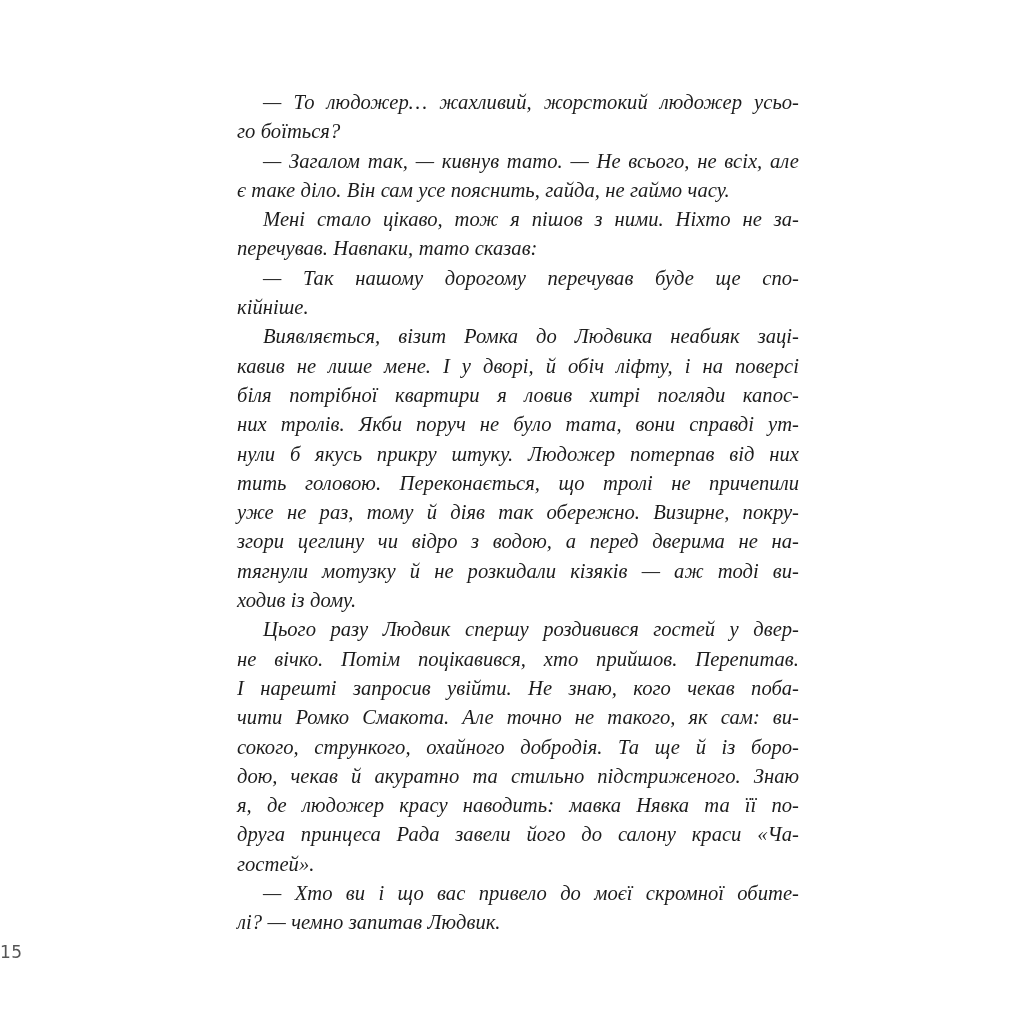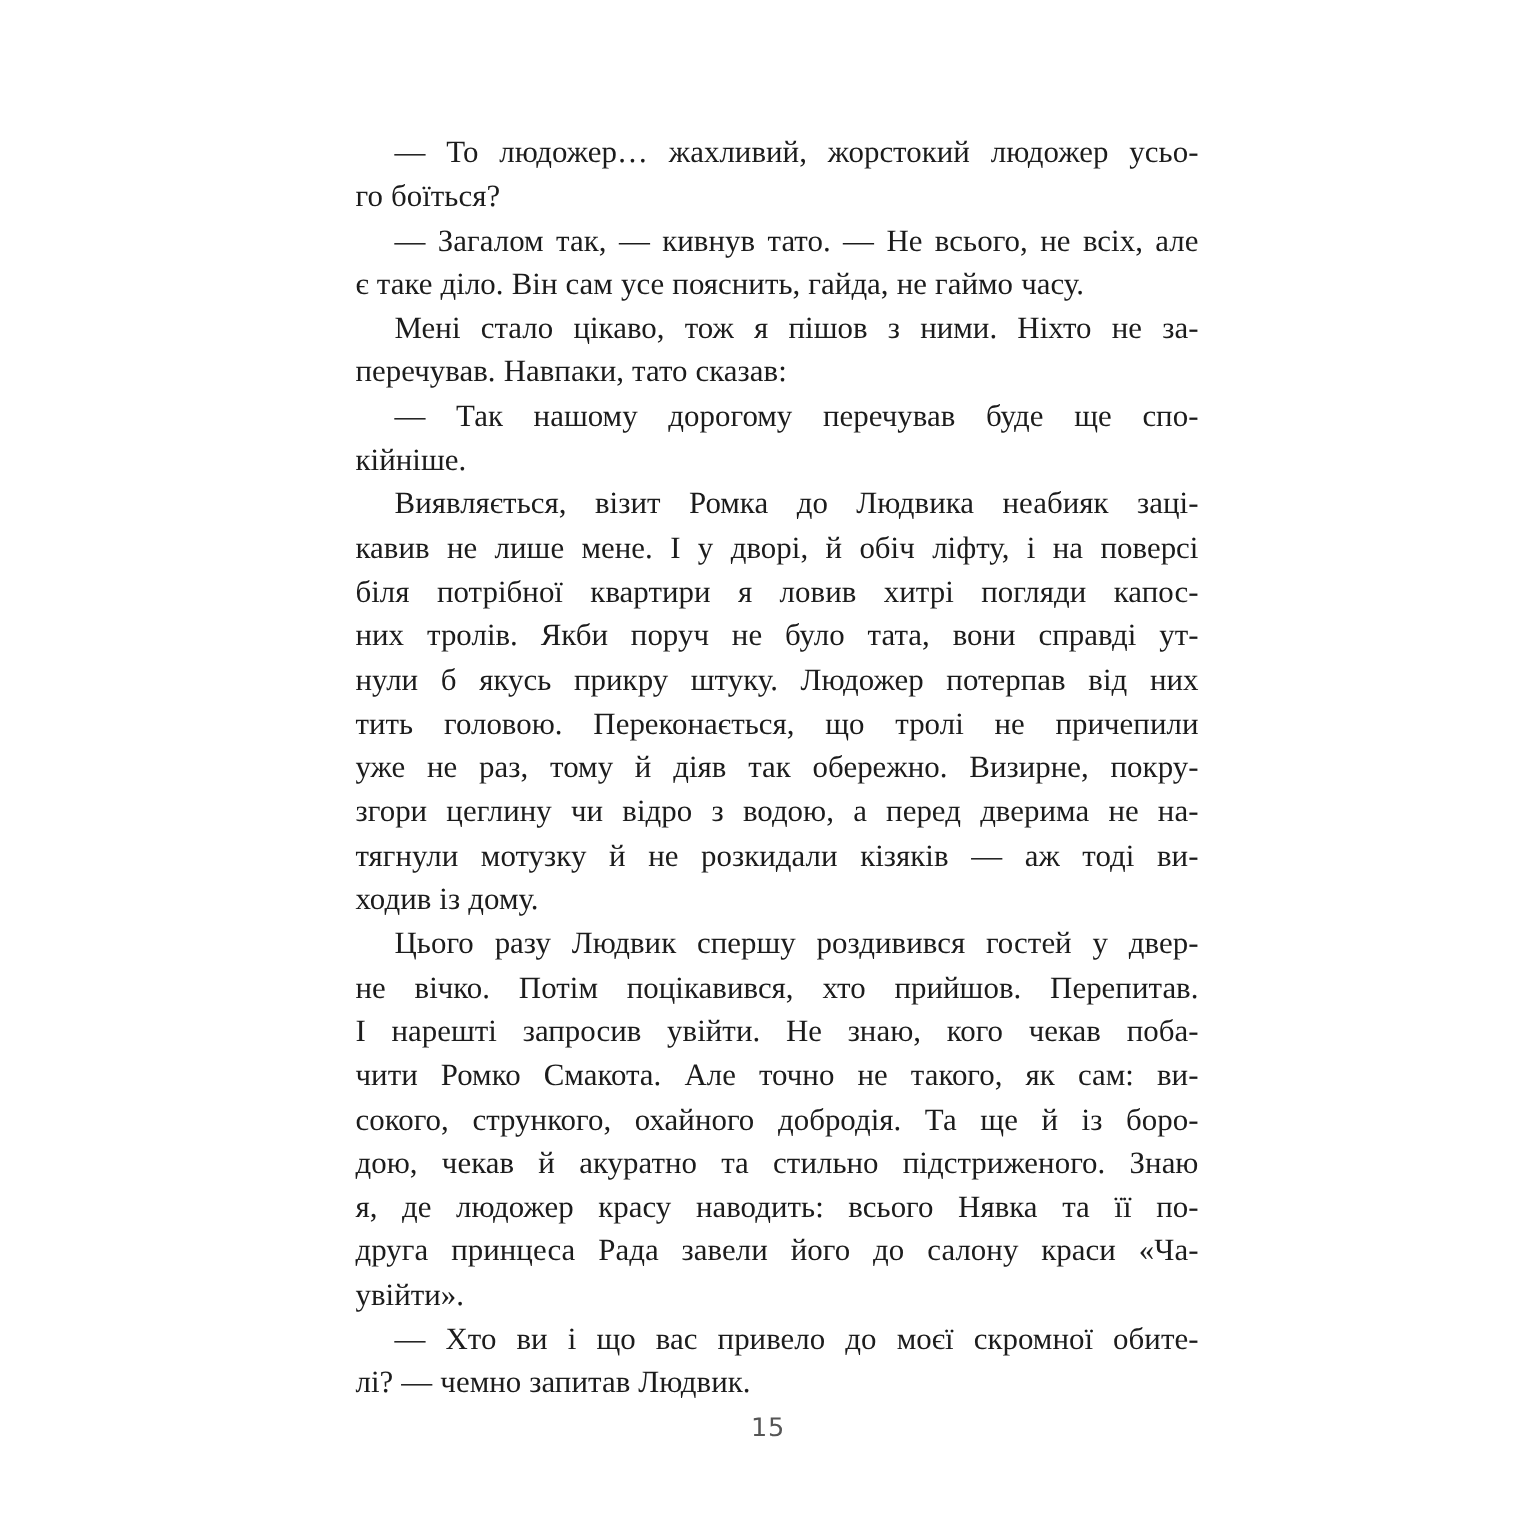--- a/index.html
+++ b/index.html
@@ -19,20 +19,21 @@
     width: 1024px;
     height: 1024px;
     background: #ffffff;
   }
 
   .text-block {
     position: absolute;
     left: 237px;
     top: 88px;
     width: 562px;
+    font-style: italic;
   }
 
   .para {
     margin: 0;
     color: #1c1c1c;
     font-size: 20.6px;
     line-height: 29.3px;
     text-align: justify;
     text-justify: inter-word;
     letter-spacing: 0.02px;
@@ -52,21 +53,20 @@
   }
   .line.indent {
     text-indent: 26px;
   }
 
   .page-number {
     position: absolute;
     left: 0;
     top: 942px;
     width: 1024px;
-    text-align: center;
     color: #555555;
     font-family: "DejaVu Sans", "Liberation Sans", sans-serif;
     font-size: 17px;
     letter-spacing: 0.5px;
   }
 </style>
 </head>
 <body>
 
 <div class="page">
@@ -100,23 +100,23 @@
         <span class="line">тягнули мотузку й не розкидали кізяків — аж тоді ви-</span>
         <span class="line last">ходив із дому.</span>
       </p>
       <p class="para" style="text-indent: 0px;">
         <span class="line indent">Цього разу Людвик спершу роздивився гостей у двер-</span>
         <span class="line">не вічко. Потім поцікавився, хто прийшов. Перепитав.</span>
         <span class="line">І нарешті запросив увійти. Не знаю, кого чекав поба-</span>
         <span class="line">чити Ромко Смакота. Але точно не такого, як сам: ви-</span>
         <span class="line">сокого, стрункого, охайного добродія. Та ще й із боро-</span>
         <span class="line">дою, чекав й акуратно та стильно підстриженого. Знаю</span>
-        <span class="line">я, де людожер красу наводить: всього Нявка та її по-</span>
+        <span class="line">я, де людожер красу наводить: мавка Нявка та її по-</span>
         <span class="line">друга принцеса Рада завели його до салону краси «Ча-</span>
-        <span class="line last">увійти».</span>
+        <span class="line last">гостей».</span>
       </p>
       <p class="para" style="text-indent: 0px;">
         <span class="line indent">— Хто ви і що вас привело до моєї скромної обите-</span>
         <span class="line last">лі? — чемно запитав Людвик.</span>
       </p>
     </div>
 
   <div class="page-number">15</div>
 
 </div>

